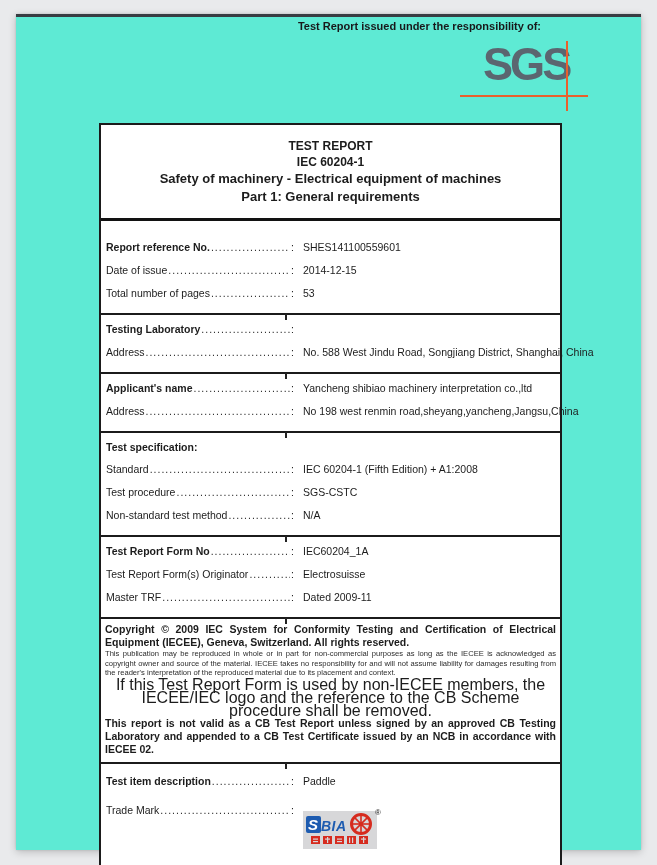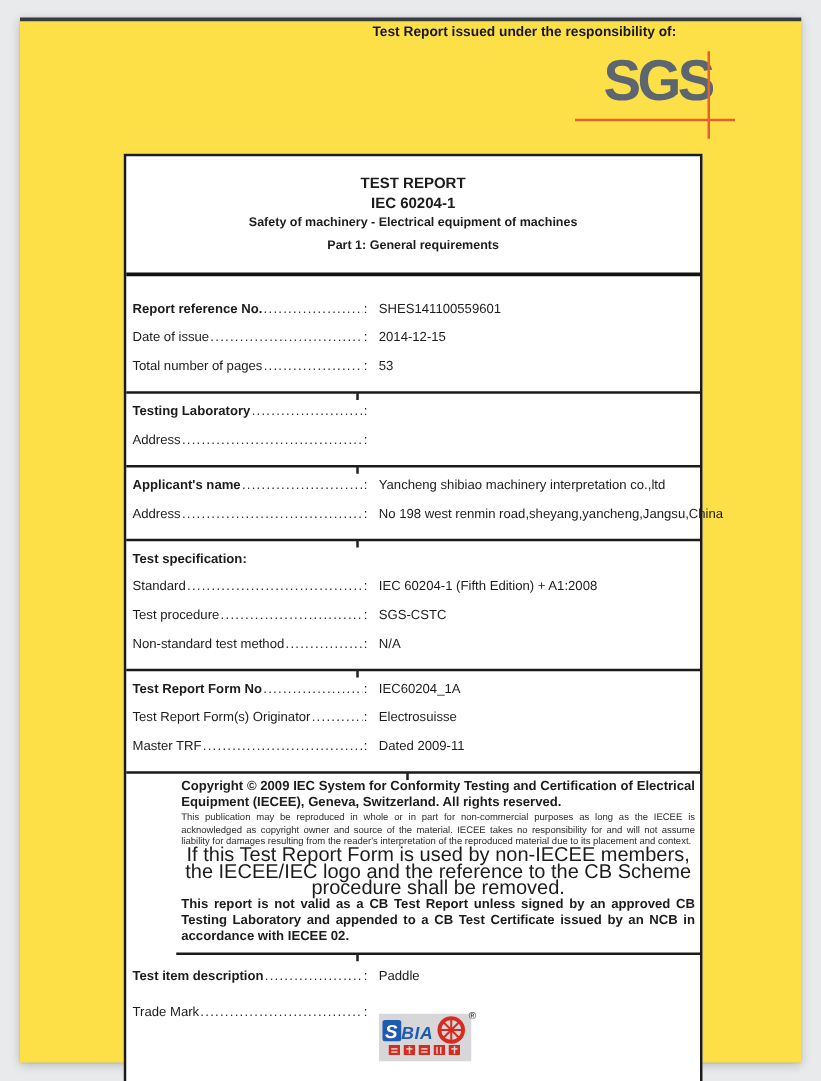--- a/index.html
+++ b/index.html
@@ -7,21 +7,21 @@
     width:657px;height:865px;
     background:#e9eaec;
     font-family:"Liberation Sans", sans-serif;
     color:#1c1c1c;
     position:relative;
     overflow:hidden;
   }
   .page{
     position:absolute;left:16px;top:14px;
     width:625px;height:836px;
-    background:#fde047;
+    background:#5eead4;
     border-top:3px solid #383c42;
     box-shadow:0 2px 8px rgba(0,0,0,0.20), 0 0 2px rgba(0,0,0,0.12);
     box-sizing:border-box;
   }
   .issuer-line{
     position:absolute;top:3px;left:0;right:0;
     text-align:right;padding-right:100px;
     font-size:11px;font-weight:bold;color:#18181a;
   }
   
@@ -41,21 +41,21 @@
     border:2px solid #1b1b1b;
     box-sizing:border-box;
     background:#fff;
   }
   .title-block{
     text-align:center;
     padding:13px 6px 12px 6px;
     border-bottom:3px solid #121212;
   }
   .title-small{font-size:12px;font-weight:bold;line-height:16px;text-align:center;}
-  .title-large{font-size:10px;font-weight:bold;line-height:18px;}
+  .title-large{font-size:13px;font-weight:bold;line-height:18px;}
   .sec{
     border-bottom:2px solid #1b1b1b;
     padding:3px 3px 8px 3px;
     position:relative;
   }
   .sec.tick::before{
     content:"";position:absolute;top:-1px;left:184px;width:2px;height:6px;background:#222;
   }
   .sec.first{padding-top:15px;}
   .sec.last{border-bottom:4px solid #0e0e0e;padding-bottom:10px;}
@@ -66,21 +66,21 @@
   .b{font-weight:bold;}
   .dots{
     flex:1 1 auto;overflow:hidden;white-space:nowrap;
     letter-spacing:1px;color:#2a2a2a;margin:0 1px;
   }
   .colon{flex-shrink:0;}
   .val{margin-left:9px;white-space:nowrap;}
   .sec-header{font-size:10.5px;font-weight:bold;padding:5px 2px;}
 
   
-  .copy{padding:4px 4px 6px 4px;margin-left:40px;}
+  .copy{padding:4px 4px 6px 4px;}
   .copy p{margin:0;text-align:justify;}
   .copy .cb1{font-size:10.5px;font-weight:bold;line-height:13px;}
   .copy .fine{font-size:7.6px;line-height:9.5px;color:#2b2b2b;}
   .copy .note{font-size:16px;line-height:13px;text-align:center;}
   .copy .cb2{font-size:10.5px;font-weight:bold;line-height:13px;}
 
   
   .tm-wrap{margin-left:9px;margin-top:2px;position:relative;}
 </style>
 </head>
@@ -139,20 +139,21 @@
             <span class="dots">............................................................................</span>
             <span class="colon">:</span>
           </span>
       </div>
       <div class="row">
         <span class="label-cell">
             <span class="lbl">Address</span>
             <span class="dots">............................................................................</span>
             <span class="colon">:</span>
           </span>
+        <span class="val">No. 588 West Jindu Road, Songjiang District, Shanghai, China</span>
       </div>
     </div>
 
     <div class="sec tick">
       <div class="row">
         <span class="label-cell">
             <span class="lbl b">Applicant's name</span>
             <span class="dots">............................................................................</span>
             <span class="colon">:</span>
           </span>

